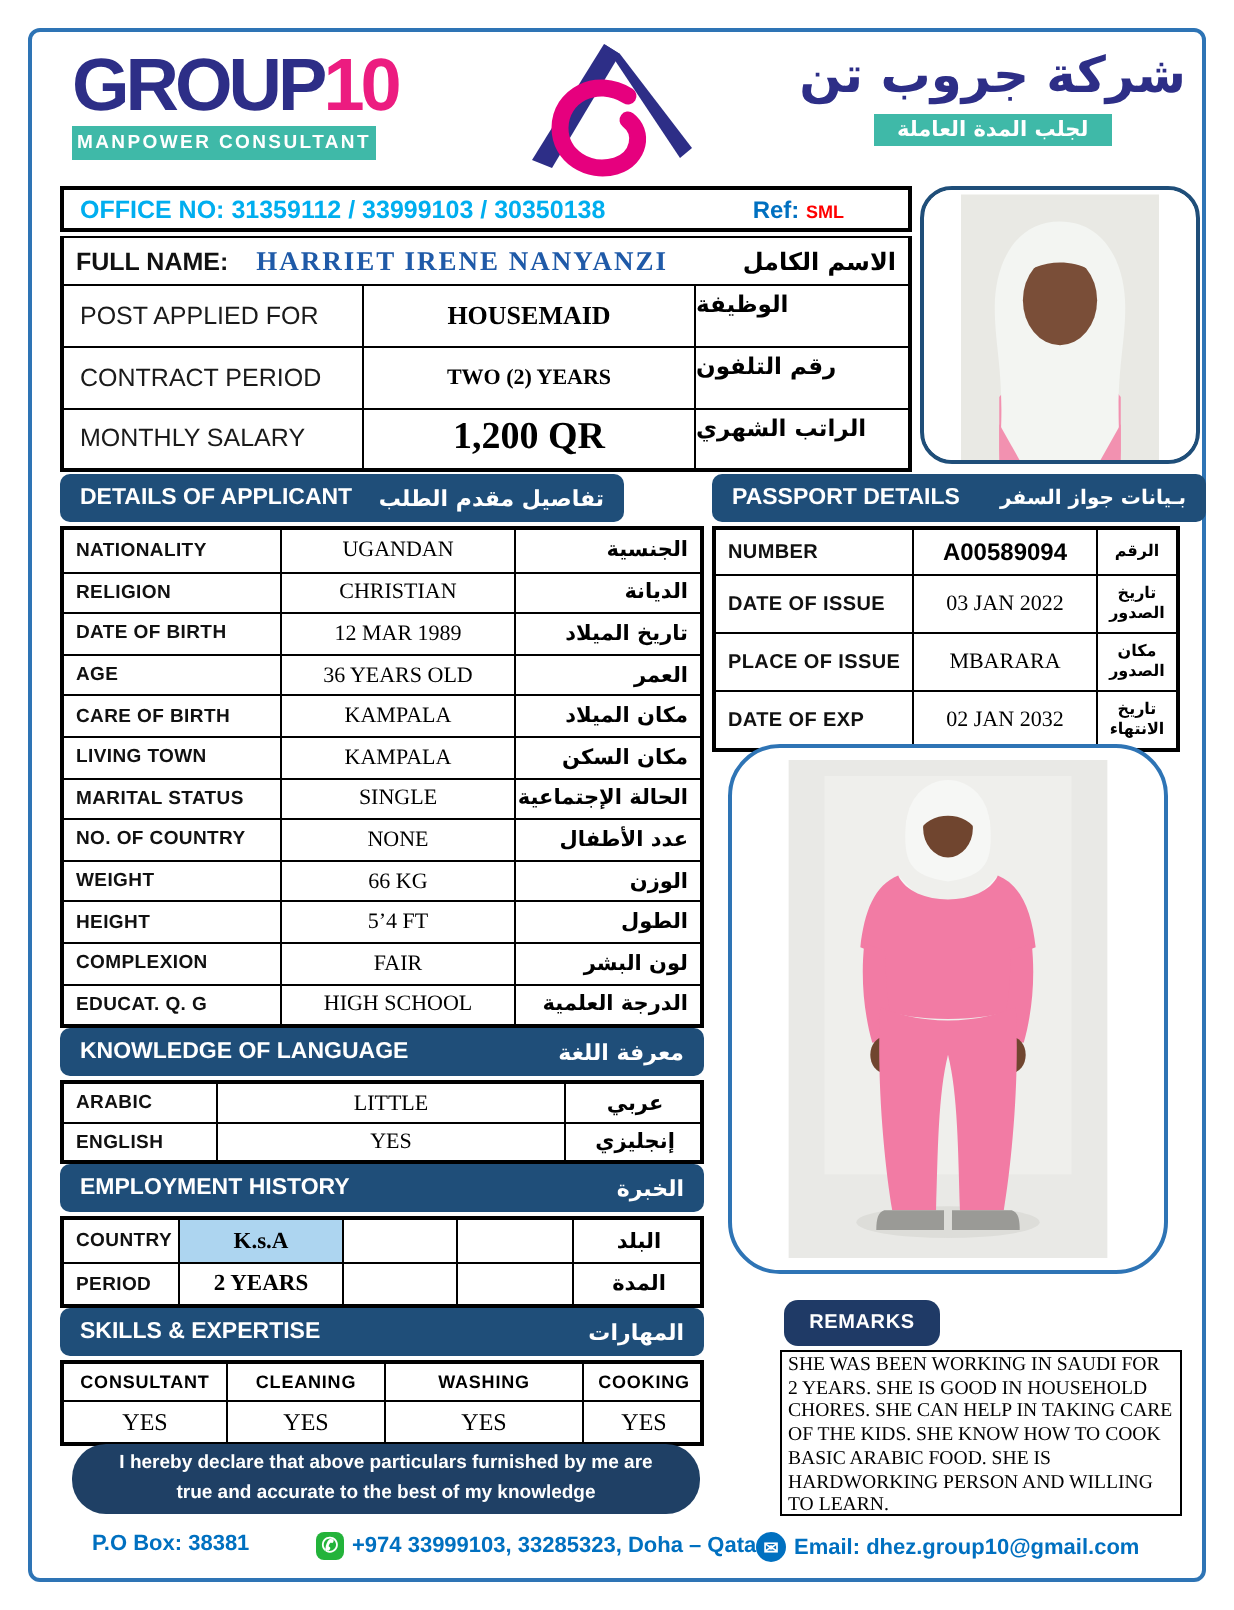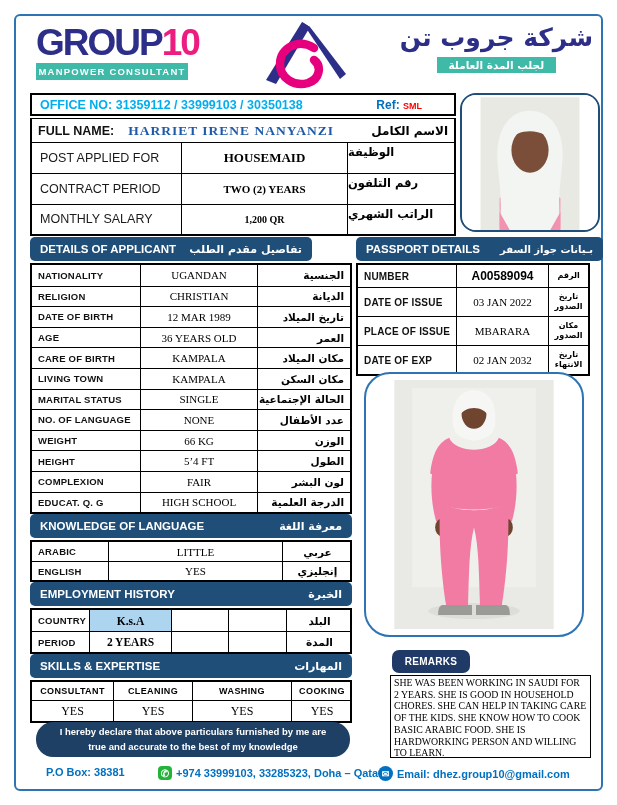--- a/index.html
+++ b/index.html
@@ -173,21 +173,21 @@
         <div class="job-value" style="font-size:13px">HOUSEMAID</div>
         <div class="job-ar ar">الوظيفة</div>
       </div>
       <div class="job-row">
         <div class="job-label">CONTRACT PERIOD</div>
         <div class="job-value" style="font-size:11px">TWO (2) YEARS</div>
         <div class="job-ar ar">رقم التلفون</div>
       </div>
       <div class="job-row">
         <div class="job-label">MONTHLY SALARY</div>
-        <div class="job-value" style="font-size:10px">1,200 QR</div>
+        <div class="job-value" style="font-size:19px">1,200 QR</div>
         <div class="job-ar ar">الراتب الشهري</div>
       </div>
     </div>
   </div>
 
   <div class="sec-hdr" style="left:30px; top:237px; width:282px;">
     <span>DETAILS OF APPLICANT</span>
     <span class="ar">تفاصيل مقدم الطلب</span>
   </div>
   <div class="dtable details-table" style="left:30px; top:263px; width:322px;">
@@ -220,21 +220,21 @@
         <div class="dcell lbl">LIVING TOWN</div>
         <div class="dcell val">KAMPALA</div>
         <div class="dcell arc">مكان السكن</div>
       </div>
     <div class="drow">
         <div class="dcell lbl">MARITAL STATUS</div>
         <div class="dcell val">SINGLE</div>
         <div class="dcell arc">الحالة الإجتماعية</div>
       </div>
     <div class="drow">
-        <div class="dcell lbl">NO. OF LANGUAGE</div>
+        <div class="dcell lbl">NO. OF COUNTRY</div>
         <div class="dcell val">NONE</div>
         <div class="dcell arc">عدد الأطفال</div>
       </div>
     <div class="drow">
         <div class="dcell lbl">WEIGHT</div>
         <div class="dcell val">66 KG</div>
         <div class="dcell arc">الوزن</div>
       </div>
     <div class="drow">
         <div class="dcell lbl">HEIGHT</div>

